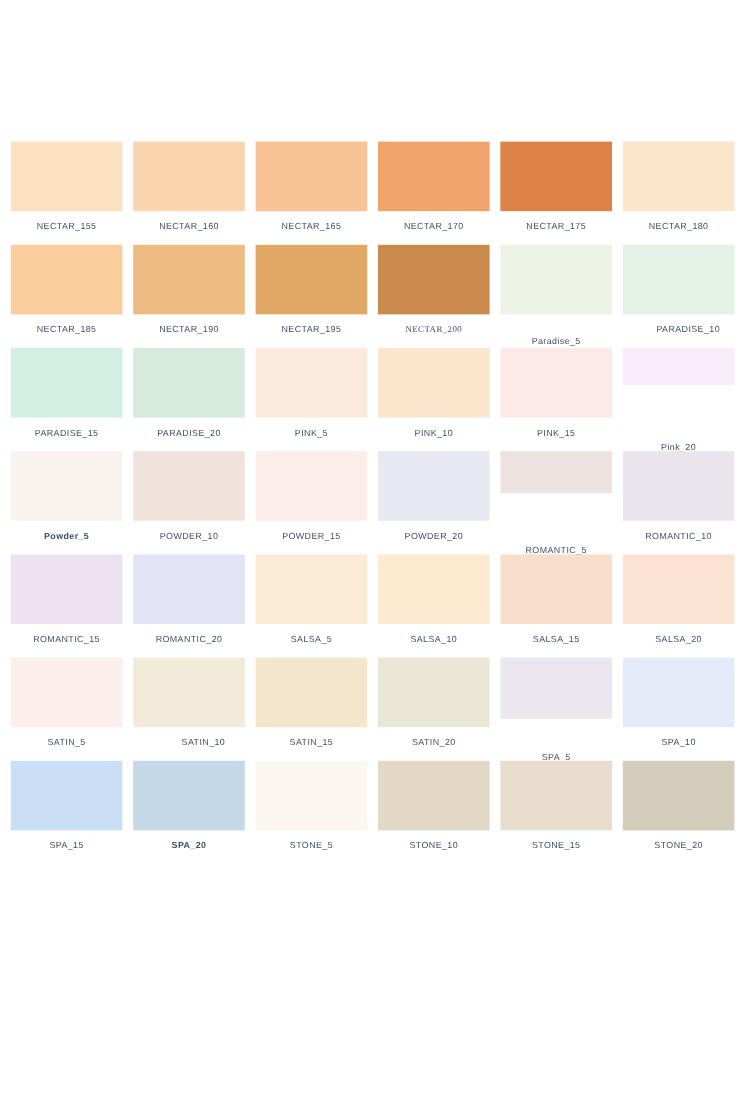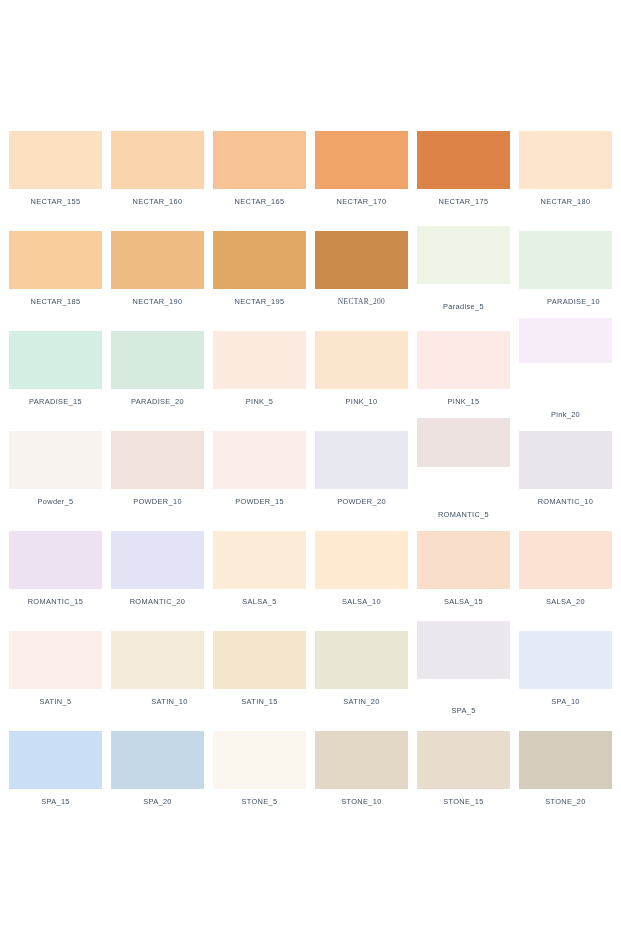--- a/index.html
+++ b/index.html
@@ -27,26 +27,25 @@
     grid-template-columns: repeat(6, 93px);
     column-gap: 9px;
     row-gap: 0;
     justify-content: center;
   }
   .swatch-row {
     display: contents;
   }
   .swatch-cell {
     width: 93px;
-    height: 100px;
+    height: 86px;
     box-sizing: border-box;
     display: flex;
     flex-direction: column;
     align-items: center;
-    justify-content: center;
   }
   .swatch-chip {
     width: 93px;
     height: 58px;
     display: block;
   }
   .swatch-label {
     margin-top: 9px;
     font-size: 7.4px;
     line-height: 1;
@@ -114,21 +113,21 @@
           <div class="swatch-label" style="color: rgb(63, 79, 99);">PINK_10</div>
         </div><div class="swatch-cell">
           <div class="swatch-chip" style="background-color: rgb(253, 233, 230);"></div>
           <div class="swatch-label" style="color: rgb(63, 79, 99);">PINK_15</div>
         </div><div class="swatch-cell">
           <div class="swatch-chip" style="background-color: rgb(246, 237, 248);"></div>
           <div class="swatch-label" style="color: rgb(63, 79, 99); margin-top: 48px;">Pink_20</div>
         </div></div>
       <div class="swatch-row"><div class="swatch-cell">
           <div class="swatch-chip" style="background-color: rgb(249, 243, 239);"></div>
-          <div class="swatch-label" style="color: rgb(63, 79, 99);">Powder_5</div>
+          <div class="swatch-label" style="color: rgb(63, 79, 99); font-weight: bold;">Powder_5</div>
         </div><div class="swatch-cell">
           <div class="swatch-chip" style="background-color: rgb(241, 227, 220);"></div>
           <div class="swatch-label" style="color: rgb(63, 79, 99);">POWDER_10</div>
         </div><div class="swatch-cell">
           <div class="swatch-chip" style="background-color: rgb(251, 238, 234);"></div>
           <div class="swatch-label" style="color: rgb(63, 79, 99);">POWDER_15</div>
         </div><div class="swatch-cell">
           <div class="swatch-chip" style="background-color: rgb(232, 232, 240);"></div>
           <div class="swatch-label" style="color: rgb(63, 79, 99);">POWDER_20</div>
         </div><div class="swatch-cell">
@@ -174,21 +173,21 @@
           <div class="swatch-label" style="color: rgb(63, 79, 99); margin-top: 28px;">SPA_5</div>
         </div><div class="swatch-cell">
           <div class="swatch-chip" style="background-color: rgb(228, 234, 248);"></div>
           <div class="swatch-label" style="color: rgb(63, 79, 99);">SPA_10</div>
         </div></div>
       <div class="swatch-row"><div class="swatch-cell">
           <div class="swatch-chip" style="background-color: rgb(202, 222, 245);"></div>
           <div class="swatch-label" style="color: rgb(63, 79, 99);">SPA_15</div>
         </div><div class="swatch-cell">
           <div class="swatch-chip" style="background-color: rgb(196, 216, 232);"></div>
-          <div class="swatch-label" style="color: rgb(63, 79, 99);">SPA_20</div>
+          <div class="swatch-label" style="color: rgb(63, 79, 99); font-weight: bold;">SPA_20</div>
         </div><div class="swatch-cell">
           <div class="swatch-chip" style="background-color: rgb(251, 246, 238);"></div>
           <div class="swatch-label" style="color: rgb(63, 79, 99);">STONE_5</div>
         </div><div class="swatch-cell">
           <div class="swatch-chip" style="background-color: rgb(226, 216, 197);"></div>
           <div class="swatch-label" style="color: rgb(63, 79, 99);">STONE_10</div>
         </div><div class="swatch-cell">
           <div class="swatch-chip" style="background-color: rgb(232, 221, 205);"></div>
           <div class="swatch-label" style="color: rgb(63, 79, 99);">STONE_15</div>
         </div><div class="swatch-cell">

